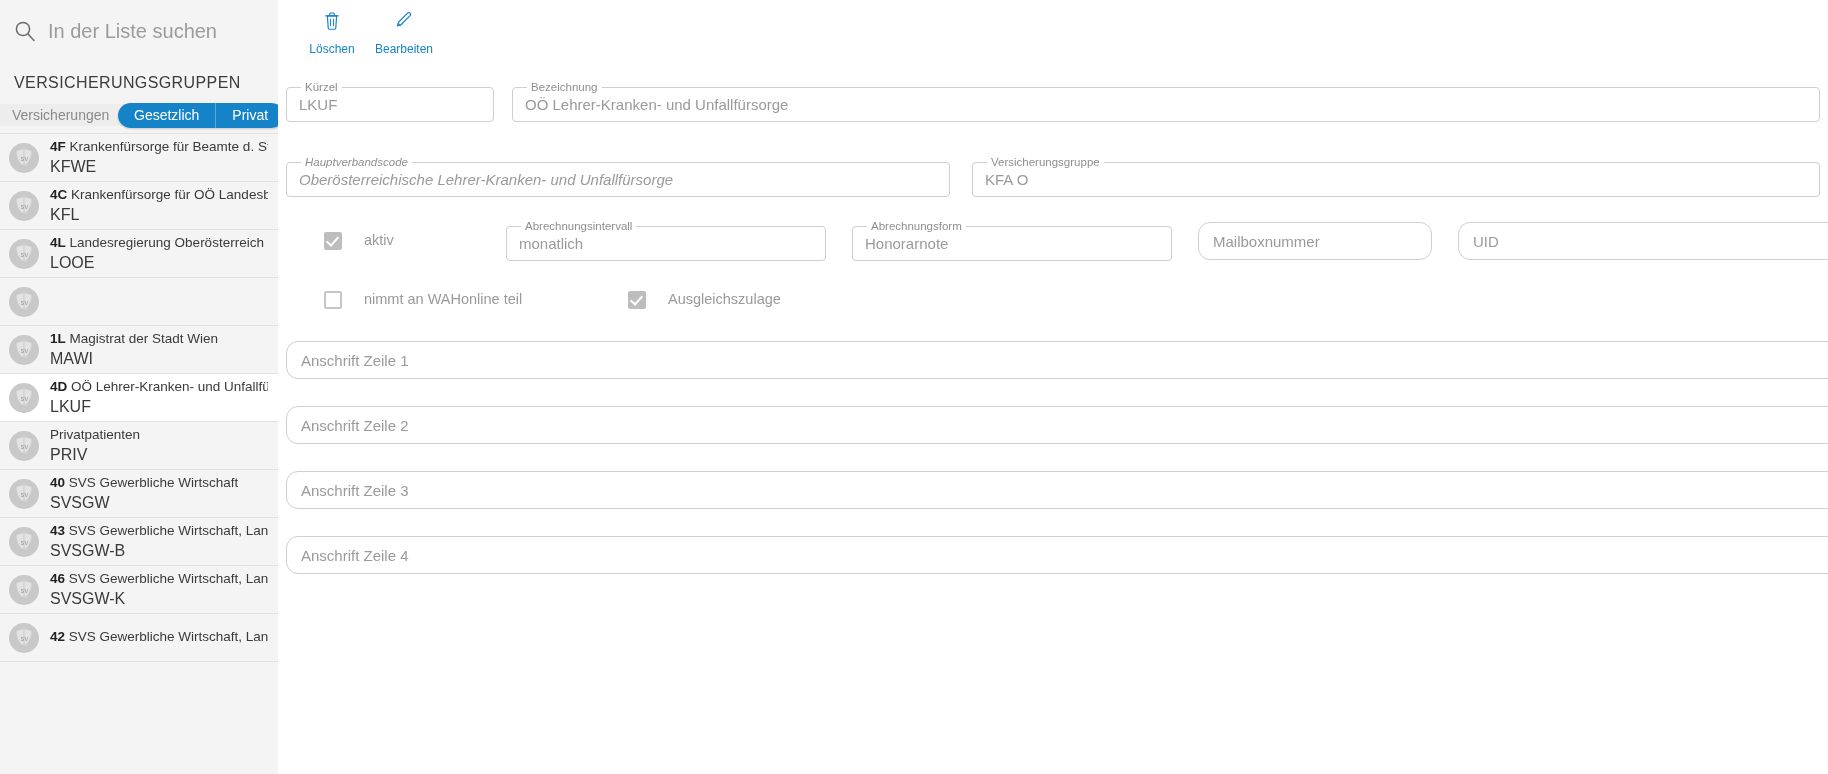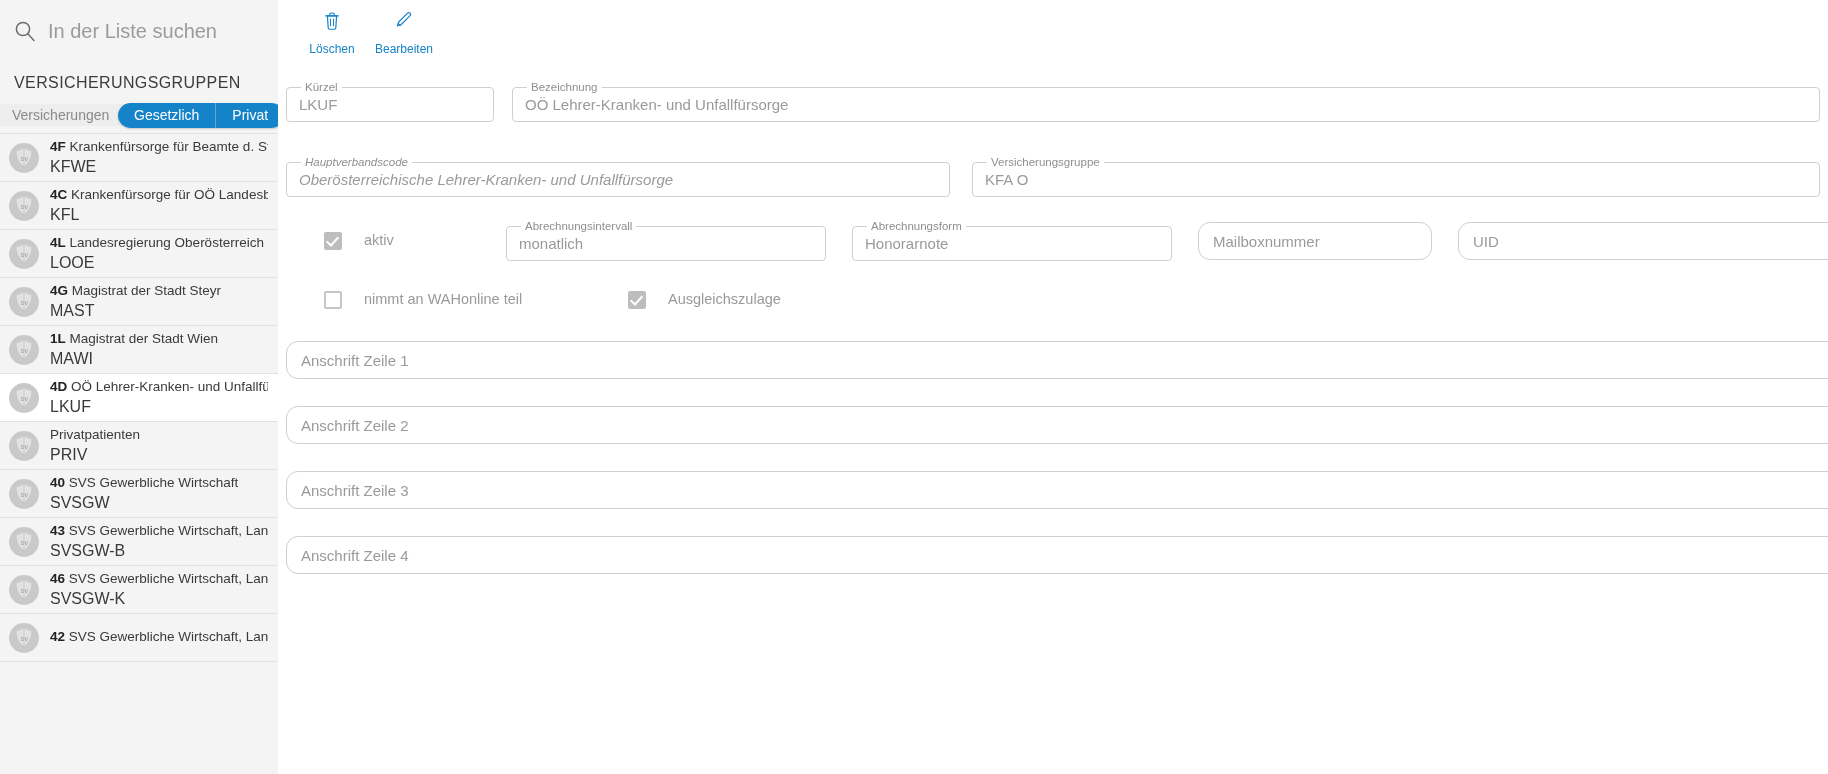--- a/index.html
+++ b/index.html
@@ -272,24 +272,20 @@
             </div>
           </div>
           <div class="list-item">
             <span class="sv-badge"><svg viewBox="0 0 32 32" width="32" height="32">
   <circle cx="16" cy="16" r="15" fill="#c9c9c9"></circle>
   <path d="M16 6.5c4.6 2.2 7.4 2.4 7.4 2.4s.7 10.3-7.4 14.6C7.9 19.2 8.6 8.9 8.6 8.9S11.4 8.7 16 6.5z" fill="#e3e3e3"></path>
   <line x1="16" y1="6.5" x2="16" y2="23.5" stroke="#c9c9c9" stroke-width="1"></line>
   <text x="12.4" y="19.4" font-family="Liberation Sans, sans-serif" font-size="7.4" fill="#9e9e9e">s</text>
   <text x="16.4" y="19.4" font-family="Liberation Sans, sans-serif" font-size="7.4" fill="#9e9e9e">v</text>
 </svg></span>
-            <div class="li-text">
-              <div class="li-line1"><b>4G</b> <span>Magistrat der Stadt Steyr</span></div>
-              <div class="li-line2">MAST</div>
-            </div>
           </div>
           <div class="list-item">
             <span class="sv-badge"><svg viewBox="0 0 32 32" width="32" height="32">
   <circle cx="16" cy="16" r="15" fill="#c9c9c9"></circle>
   <path d="M16 6.5c4.6 2.2 7.4 2.4 7.4 2.4s.7 10.3-7.4 14.6C7.9 19.2 8.6 8.9 8.6 8.9S11.4 8.7 16 6.5z" fill="#e3e3e3"></path>
   <line x1="16" y1="6.5" x2="16" y2="23.5" stroke="#c9c9c9" stroke-width="1"></line>
   <text x="12.4" y="19.4" font-family="Liberation Sans, sans-serif" font-size="7.4" fill="#9e9e9e">s</text>
   <text x="16.4" y="19.4" font-family="Liberation Sans, sans-serif" font-size="7.4" fill="#9e9e9e">v</text>
 </svg></span>
             <div class="li-text">

